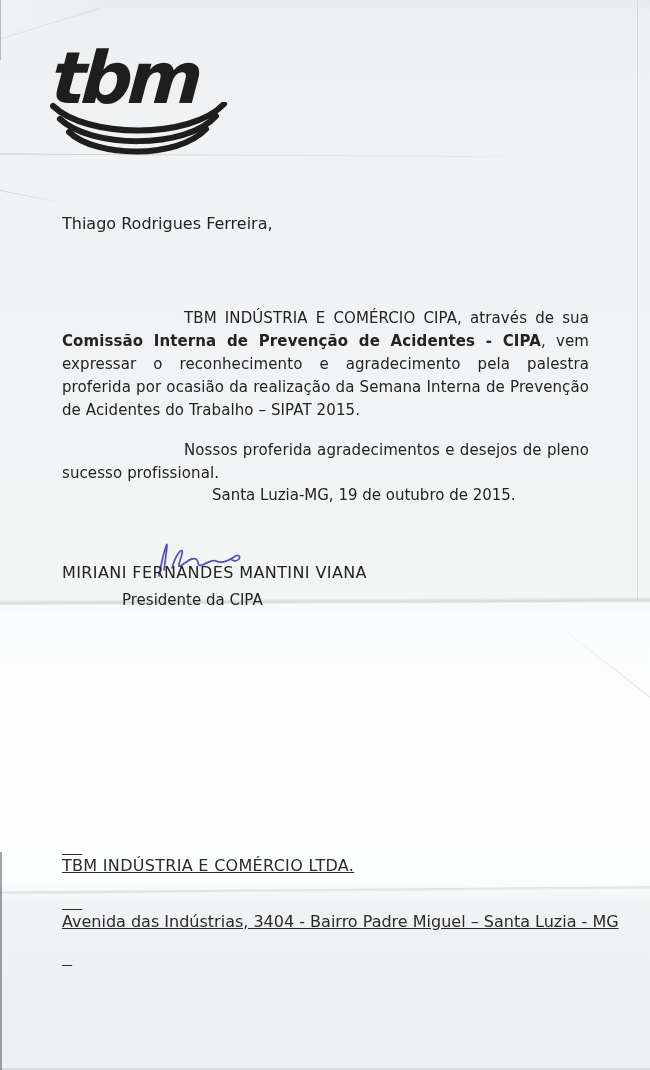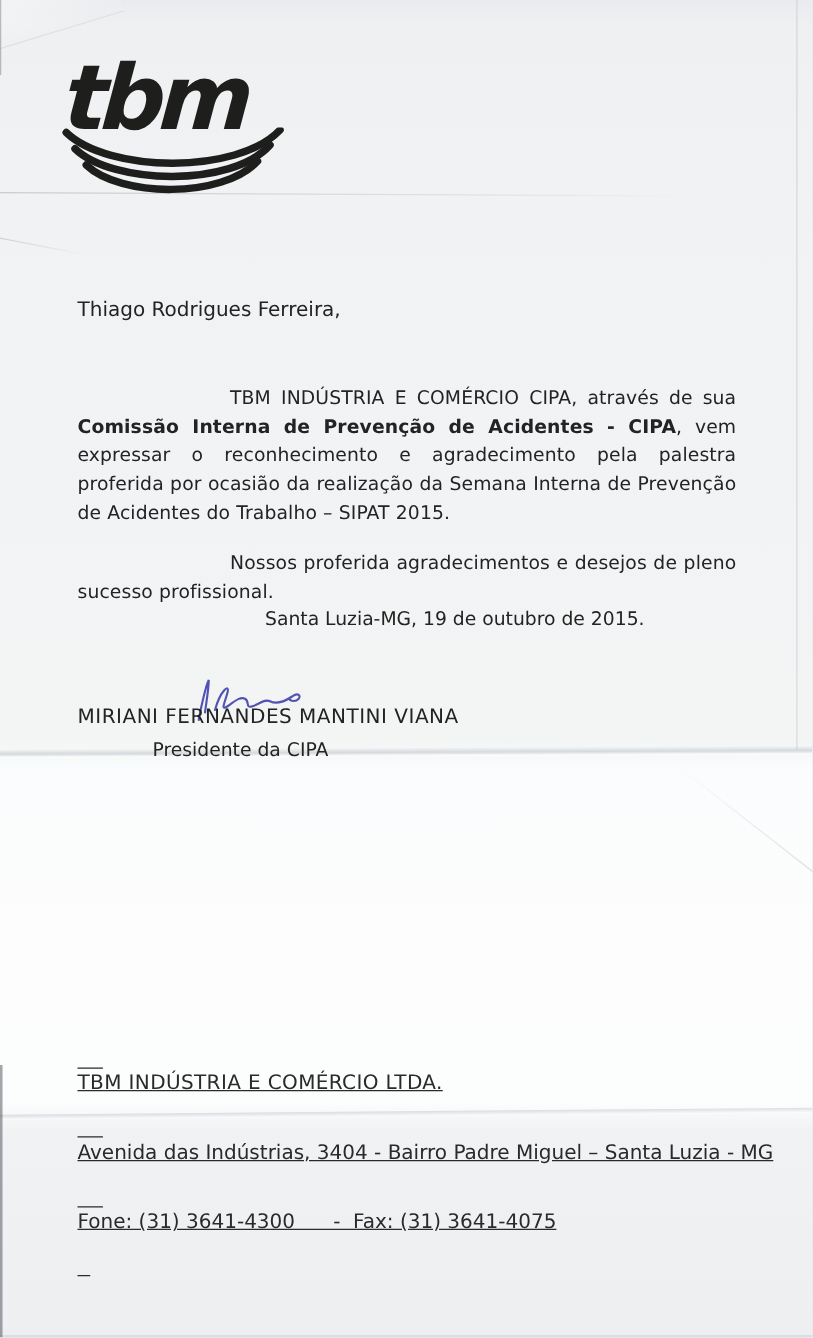--- a/index.html
+++ b/index.html
@@ -46,21 +46,21 @@
 
   
   .logo{position:absolute;left:52px;top:42px;width:180px;}
   .logo-text{
     font-size:72px;line-height:1;font-weight:bold;font-style:italic;
     letter-spacing:-5px;color:#1e1e1c;transform:skewX(-4deg);
   }
   .logo-swoosh{position:absolute;left:-4px;top:60px;}
 
   
-  .recipient{position:absolute;left:62px;top:214px;font-size:16px;margin-top:24px;}
+  .recipient{position:absolute;left:62px;top:214px;font-size:16px;}
   .para{position:absolute;left:62px;width:527px;font-size:15px;line-height:23px;
     text-align:justify;letter-spacing:.1px;}
   .p1{top:292px;text-indent:122px;}
   .p2{top:424px;text-indent:122px;}
   .bold{font-weight:bold;}
   .date-line{position:absolute;left:188px;top:486px;font-size:15px;margin-left:24px;}
 
   .sig-name{position:absolute;left:62px;top:563px;font-size:16px;letter-spacing:.4px;}
   .sig-title{position:absolute;left:122px;top:591px;font-size:15px;text-align:center;}
   .sig-scribble{position:absolute;left:150px;top:540px;}
@@ -108,16 +108,15 @@
       <path d="M9,36 C11,24 15,8 17,4 C17,11 15,22 14,30"></path>
       <path d="M22,28 C26,13 34,6 32,14 C30,22 26,29 32,25 C38,21 42,17 46,19 C50,21 46,27 52,25 C58,23 62,19 66,21 C72,24 78,21 84,17 C88,14 91,16 89,19 C87,21 84,21 82,20"></path>
     </g>
   </svg>
   <div class="sig-name">MIRIANI FERNANDES MANTINI VIANA</div>
   <div class="sig-title">Presidente da CIPA</div>
 
   <div class="footer">
     <div class="company">TBM INDÚSTRIA E COMÉRCIO LTDA.</div>
     <div>Avenida das Indústrias, 3404 - Bairro Padre Miguel – Santa Luzia - MG</div>
-    <div>Fone: (31) 3641-4300      -  Fax: (31) 3641-4075</div>
   </div>
 
 </div>
 
 </body></html>

